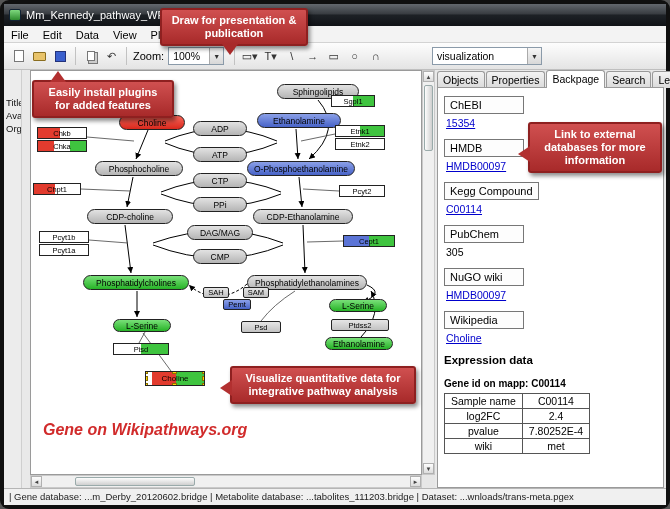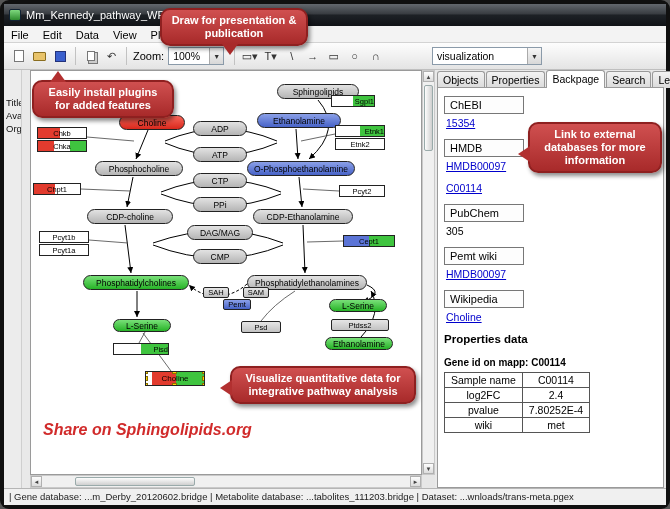--- a/index.html
+++ b/index.html
@@ -39,21 +39,21 @@
   .canvas{position:absolute;left:26px;top:0;width:392px;height:405px;background:#fff;border:1px solid #9a9a9a;overflow:hidden;}
   .node-layer{position:absolute;left:0;top:8px;width:100%;height:100%;}
   .node{position:absolute;border:1px solid #222;border-radius:8px;font-size:8.5px;display:flex;align-items:center;justify-content:center;background:linear-gradient(#e9e9e9,#b9b9b9);white-space:nowrap;overflow:hidden;color:#000;}
   .v-gray{background:linear-gradient(#e2e2e2,#b5b5b5);}
   .v-red{background:linear-gradient(#f9665a,#d8281c);}
   .v-blue{background:linear-gradient(#8ba0e8,#4763c8);}
   .v-green{background:linear-gradient(#79e079,#27b327);}
   .v-gene,.v-gene-red,.v-gene-redgreen,.v-gene-green,.v-gene-bluegreen,.v-gene-gray,.v-gene-blue{border-radius:0;font-size:7.5px;background:#fff;}
   .v-gene-red{background:linear-gradient(to right,#e23b2e 45%,#fff 45%);}
   .v-gene-redgreen{background:linear-gradient(to right,#e23b2e 33%,#fff 33% 66%,#3fc43f 66%);}
-  .v-gene-green{background:linear-gradient(to right,#fff 50%,#3fc43f 50%);justify-content:flex-end;}
+  .v-gene-green{background:linear-gradient(to right,#fff 50%,#3fc43f 50%);}
   .v-gene-bluegreen{background:linear-gradient(to right,#5b74d6 50%,#3fc43f 50%);}
   .v-gene-gray{background:linear-gradient(#e5e5e5,#c2c2c2);border-radius:2px;}
   .v-gene-blue{background:linear-gradient(#8ba0e8,#4763c8);border-radius:2px;}
   .v-selected{border-radius:0;font-size:8px;background:linear-gradient(to right,#fff 10%,#e23b2e 10% 52%,#3fc43f 52%);}
   .handle{position:absolute;width:5px;height:5px;background:#ffd400;border:1px solid #8a7000;}
   .share-text{position:absolute;left:12px;top:350px;color:#d12b2b;font-size:16px;font-style:italic;font-weight:bold;}
 
   
   .vscroll{position:absolute;left:418px;top:0;width:13px;height:405px;background:#f0f0f0;border:1px solid #c9c9c9;}
   .hscroll{position:absolute;left:26px;top:405px;width:392px;height:13px;background:#f0f0f0;border:1px solid #c9c9c9;display:flex;align-items:center;}
@@ -76,21 +76,21 @@
   .bp-value{display:block;font-size:10.5px;margin:0 0 10px 2px;}
   .exp-heading{font-weight:bold;font-size:11.5px;margin:2px 0 12px 0;}
   .gene-id{font-weight:bold;font-size:10px;margin:0 0 4px 0;}
   .exp-table{border-collapse:collapse;font-size:10.5px;}
   .exp-table td{border:1px solid #555;padding:1px 6px;text-align:center;height:15px;min-width:58px;background:#fff;}
 
   
   .statusbar{position:absolute;left:0;bottom:0;width:100%;height:17px;background:#f0f0f0;border-top:1px solid #b5b5b5;font-size:9.5px;color:#222;padding:2px 5px;white-space:nowrap;overflow:hidden;}
 
   
-  .callout{position:absolute;z-index:50;background:linear-gradient(#d05050,#a82a2a);border:2px solid #8e2020;color:#fff;font-weight:bold;font-size:11px;text-align:center;padding:4px 6px;border-radius:10px;box-shadow:2px 3px 4px rgba(0,0,0,.45);line-height:13px;}
+  .callout{position:absolute;z-index:50;background:linear-gradient(#d05050,#a82a2a);border:2px solid #8e2020;color:#fff;font-weight:bold;font-size:11px;text-align:center;padding:4px 6px;border-radius:3px;box-shadow:2px 3px 4px rgba(0,0,0,.45);line-height:13px;}
   .callout .arrow{position:absolute;width:0;height:0;}
   .co-draw{left:156px;top:4px;width:148px;}
   .co-draw .arrow{bottom:-11px;left:60px;border-left:8px solid transparent;border-right:8px solid transparent;border-top:11px solid #a82a2a;}
   .co-plugins{left:28px;top:76px;width:142px;}
   .co-plugins .arrow{top:-11px;left:16px;border-left:8px solid transparent;border-right:8px solid transparent;border-bottom:11px solid #b23030;}
   .co-link{left:524px;top:118px;width:134px;}
   .co-link .arrow{left:-12px;top:22px;border-top:8px solid transparent;border-bottom:8px solid transparent;border-right:12px solid #b23030;}
   .co-viz{left:226px;top:362px;width:186px;}
   .co-viz .arrow{left:-12px;top:12px;border-top:8px solid transparent;border-bottom:8px solid transparent;border-right:12px solid #b23030;}
 
@@ -325,21 +325,21 @@
               <div class="handle" style="left: -3px; top: -3px;"></div>
               <div class="handle" style="right: -3px; top: -3px;"></div>
               <div class="handle" style="left: -3px; bottom: -3px;"></div>
               <div class="handle" style="right: -3px; bottom: -3px;"></div>
               <div class="handle" style="left: calc(50% - 3px); top: -3px;"></div>
               <div class="handle" style="left: calc(50% - 3px); bottom: -3px;"></div>
               <div class="handle" style="left: -3px; top: calc(50% - 3px);"></div>
               <div class="handle" style="right: -3px; top: calc(50% - 3px);"></div>
             </div>
           </div>
-        <div class="share-text">Share on Sphingolipids.org</div>
+        <div class="share-text">Gene on Wikipathways.org</div>
       </div>
 
       <div class="vscroll">
         <div class="sb-arrow">▲</div>
         <div class="v-thumb"></div>
         <div class="sb-arrow bottom">▼</div>
       </div>
       <div class="hscroll">
         <div class="sb-arrow">◄</div>
         <div class="h-thumb"></div>
@@ -359,36 +359,37 @@
           <div id="bp-sections">
               <div class="bp-section">
                 <div class="bp-title-box">ChEBI</div>
                 <span class="bp-link">15354</span>
               </div>
               <div class="bp-section">
                 <div class="bp-title-box">HMDB</div>
                 <span class="bp-link">HMDB00097</span>
               </div>
               <div class="bp-section">
+                <div class="bp-title-box">Kegg Compound</div>
                 <span class="bp-link">C00114</span>
               </div>
               <div class="bp-section">
                 <div class="bp-title-box">PubChem</div>
                 <span class="bp-value">305</span>
               </div>
               <div class="bp-section">
-                <div class="bp-title-box">Pemt wiki</div>
+                <div class="bp-title-box">NuGO wiki</div>
                 <span class="bp-link">HMDB00097</span>
               </div>
               <div class="bp-section">
                 <div class="bp-title-box">Wikipedia</div>
                 <span class="bp-link">Choline</span>
               </div>
             </div>
-          <div class="exp-heading">Properties data</div>
+          <div class="exp-heading">Expression data</div>
           <div class="gene-id">Gene id on mapp: C00114</div>
           <table class="exp-table">
               <tbody id="exp-tbody">
                 <tr>
                   <td>Sample name</td>
                   <td>C00114</td>
                 </tr>
                 <tr>
                   <td>log2FC</td>
                   <td>2.4</td>

